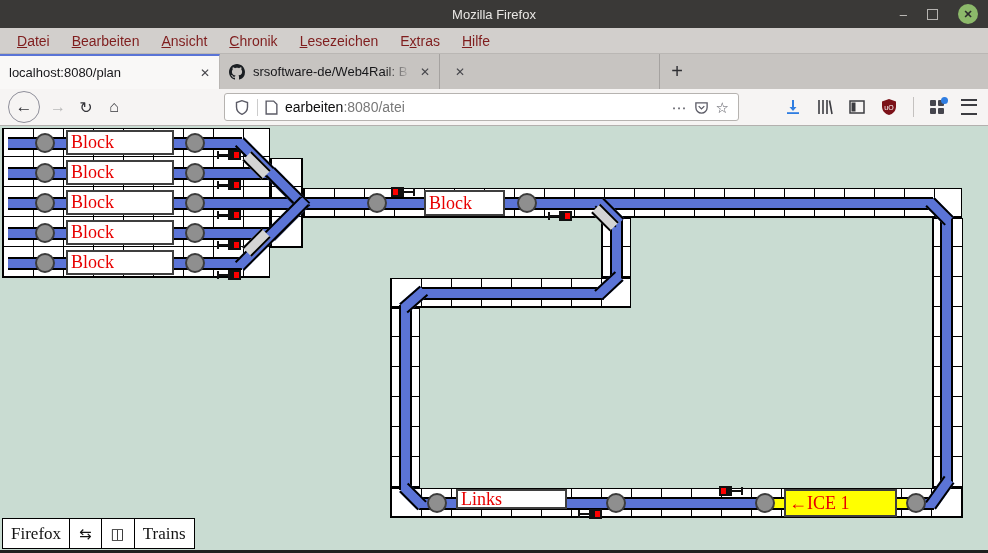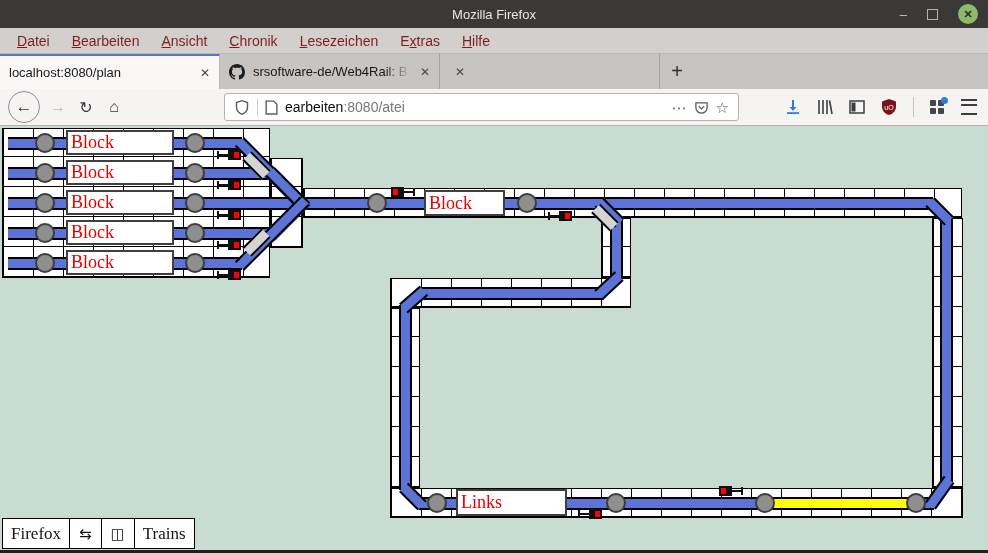--- a/index.html
+++ b/index.html
@@ -182,21 +182,22 @@
         <span class="red" style="left:2px;top:2px;width:5px;height:6px"></span>
         <span class="pole" style="left:13px;top:4px;width:9px;height:2px"></span>
         <span class="tick" style="left:22px;top:1px;width:2px;height:8px"></span>
       </div>
       <div class="blockbox" style="left: 66px; top: 130px; width: 108px; height: 25px;">Block</div>
       <div class="blockbox" style="left: 66px; top: 160px; width: 108px; height: 25px;">Block</div>
       <div class="blockbox" style="left: 66px; top: 190px; width: 108px; height: 25px;">Block</div>
       <div class="blockbox" style="left: 66px; top: 220px; width: 108px; height: 25px;">Block</div>
       <div class="blockbox" style="left: 66px; top: 250px; width: 108px; height: 25px;">Block</div>
       <div class="blockbox" style="left: 424px; top: 190px; width: 81px; height: 26px;">Block</div>
-      <div class="blockbox" style="left: 456px; top: 489px; width: 111px; height: 27px;">Links</div>
+      <div class="blockbox" style="left: 456px; top: 489px; width: 111px; height: 20px;">Links</div>
+      <div class="blockbox" style="left: 784px; top: 489px; width: 113px; height: 28px; background: rgb(255, 255, 0);">←ICE 1</div>
     </div>
   <div id="toolbar">
       <div class="tbtn">Firefox</div>
       <div class="tbtn icon">⇆</div>
       <div class="tbtn icon">◫</div>
       <div class="tbtn">Trains</div>
     </div>
 
   <div class="chrome">
     <div class="titlebar">

